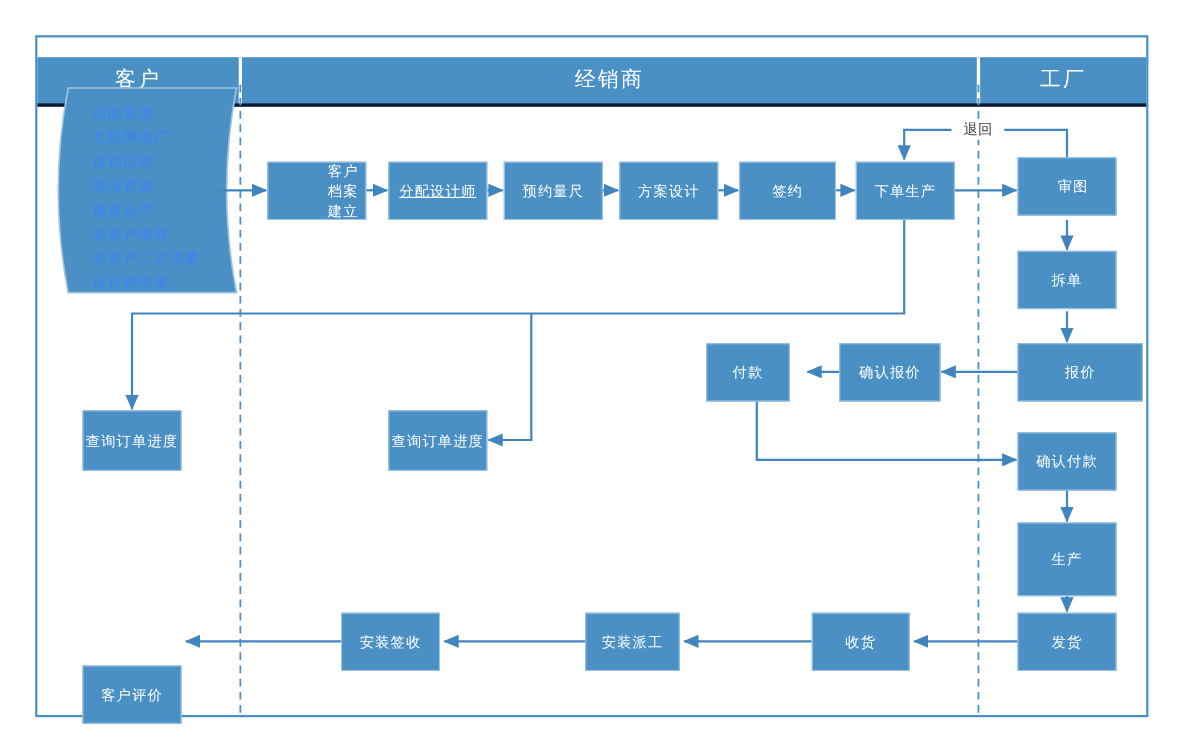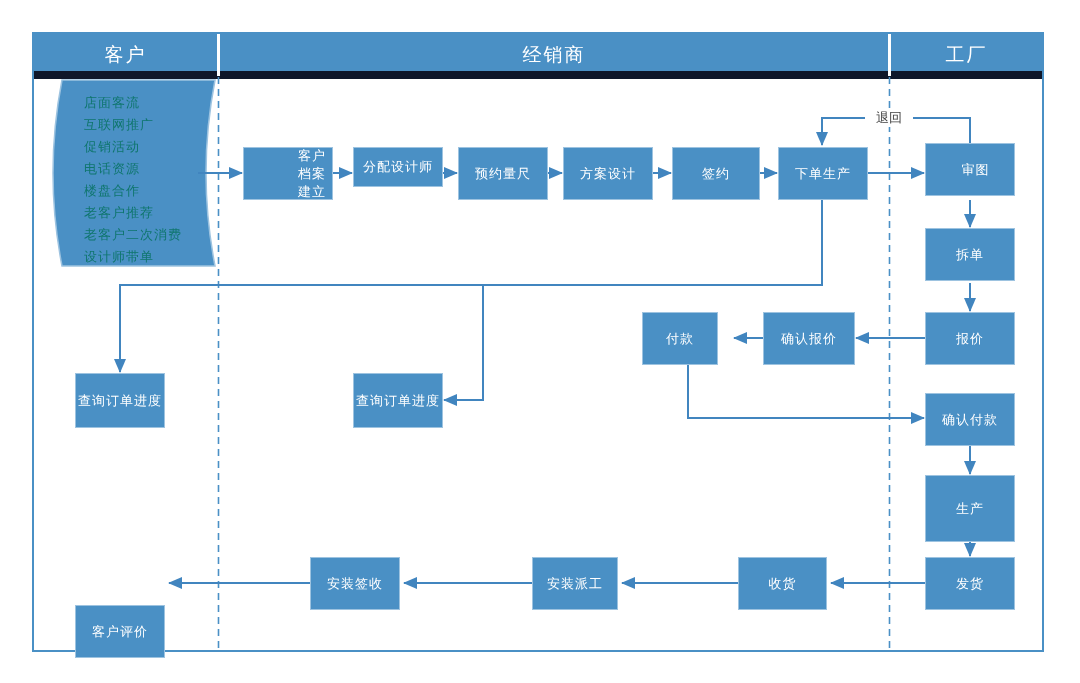--- a/index.html
+++ b/index.html
@@ -6,38 +6,38 @@
     --primary:#4a90c5;
     --box-border:#9dc3e0;
     --connector:#4185bf;
     --label-text:#3f3f3f;
   }
   html,body{margin:0;padding:0;background:#fff;}
   .canvas{position:relative;width:1080px;height:683px;background:#fff;overflow:hidden;
           font-family:"Liberation Sans", sans-serif;}
   .frame{position:absolute;left:32px;top:32px;width:1012px;height:620px;
          border:2px solid var(--primary);box-sizing:border-box;background:#fff;}
-  .header{position:absolute;left:0;top:0;width:100%;height:45px;background:var(--primary);
-          border-bottom:8px solid #0f172a;box-sizing:border-box;}
+  .header{position:absolute;left:0;top:18px;width:100%;height:45px;background:var(--primary);
+          border-bottom:3px solid #0f172a;box-sizing:border-box;}
   .lane-title{position:absolute;top:0;height:42px;line-height:42px;text-align:center;
               color:#fff;font-size:19px;letter-spacing:2px;}
   .lt-customer{left:0;width:183px;}
   .lt-dealer{left:186px;width:668px;}
   .lt-factory{left:857px;width:151px;}
   .header-divider{position:absolute;top:0;width:3px;height:42px;background:#fff;}
   .hd1{left:183px;} .hd2{left:854px;}
   .overlay{position:absolute;left:0;top:0;width:1080px;height:683px;pointer-events:none;}
   .lane-dash{stroke:var(--primary);stroke-width:1.6;stroke-dasharray:7 5;fill:none;}
   .src-shape{fill:var(--primary);stroke:var(--box-border);stroke-width:1.5;}
   .connector{stroke:var(--connector);stroke-width:2;fill:none;}
   .arrowhead{fill:var(--connector);}
   .node{position:absolute;background:var(--primary);border:1px solid var(--box-border);
         box-sizing:border-box;color:#fff;font-size:13px;letter-spacing:1px;
         display:flex;align-items:center;justify-content:center;text-align:center;}
-  .source-list{position:absolute;left:84px;top:92px;color:#0f766e;font-size:13px;
+  .source-list{position:absolute;left:84px;top:92px;color:#3b82f6;font-size:13px;
                letter-spacing:1px;}
   .source-list div{height:22px;line-height:22px;}
   .edge-label{position:absolute;left:865px;top:109px;width:48px;text-align:center;
               background:#fff;color:var(--label-text);font-size:13px;line-height:18px;}
 </style>
 </head>
 <body>
 
 <div class="canvas">
 
@@ -93,28 +93,28 @@
     <div>互联网推广</div>
     <div>促销活动</div>
     <div>电话资源</div>
     <div>楼盘合作</div>
     <div>老客户推荐</div>
     <div>老客户二次消费</div>
     <div>设计师带单</div>
   </div>
 
   <div class="node" style="left:243px;top:147px;width:90px;height:53px;padding-left:48px;">客户档案建立</div>
-  <div class="node" style="left:353px;top:147px;width:90px;height:40px;">分配设计师</div>
+  <div class="node" style="left:353px;top:147px;width:90px;height:53px;text-decoration:underline;">分配设计师</div>
   <div class="node" style="left:458px;top:147px;width:90px;height:53px;">预约量尺</div>
   <div class="node" style="left:563px;top:147px;width:90px;height:53px;">方案设计</div>
   <div class="node" style="left:672px;top:147px;width:88px;height:53px;">签约</div>
   <div class="node" style="left:778px;top:147px;width:90px;height:53px;">下单生产</div>
   <div class="node" style="left:925px;top:143px;width:90px;height:53px;padding-left:11px;">审图</div>
   <div class="node" style="left:925px;top:228px;width:90px;height:53px;">拆单</div>
-  <div class="node" style="left:925px;top:312px;width:90px;height:53px;">报价</div>
+  <div class="node" style="left:925px;top:312px;width:114px;height:53px;">报价</div>
   <div class="node" style="left:763px;top:312px;width:92px;height:53px;">确认报价</div>
   <div class="node" style="left:642px;top:312px;width:76px;height:53px;text-align:center;">付款</div>
   <div class="node" style="left:925px;top:393px;width:90px;height:53px;">确认付款</div>
   <div class="node" style="left:925px;top:475px;width:90px;height:67px;">生产</div>
   <div class="node" style="left:925px;top:557px;width:90px;height:53px;">发货</div>
   <div class="node" style="left:738px;top:557px;width:89px;height:53px;">收货</div>
   <div class="node" style="left:532px;top:557px;width:86px;height:53px;font-family:Liberation Mono, monospace;">安装派工</div>
   <div class="node" style="left:310px;top:557px;width:90px;height:53px;">安装签收</div>
   <div class="node" style="left:75px;top:557px;width:90px;height:53px;margin-top:48px;">客户评价</div>
   <div class="node" style="left:75px;top:373px;width:90px;height:55px;">查询订单进度</div>

